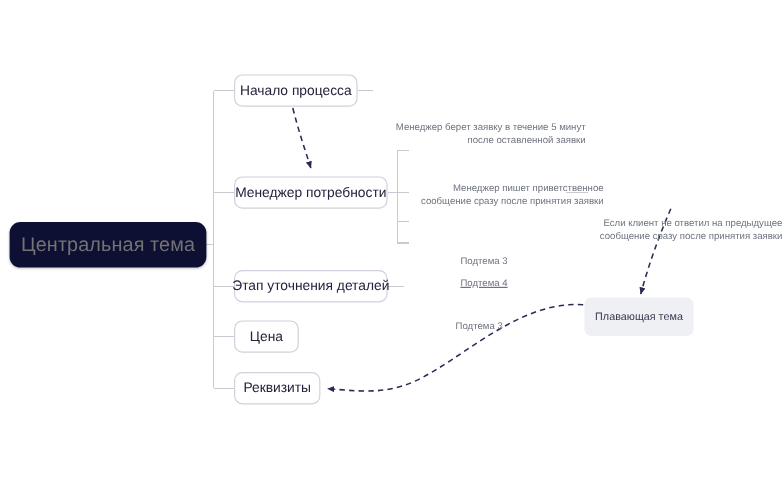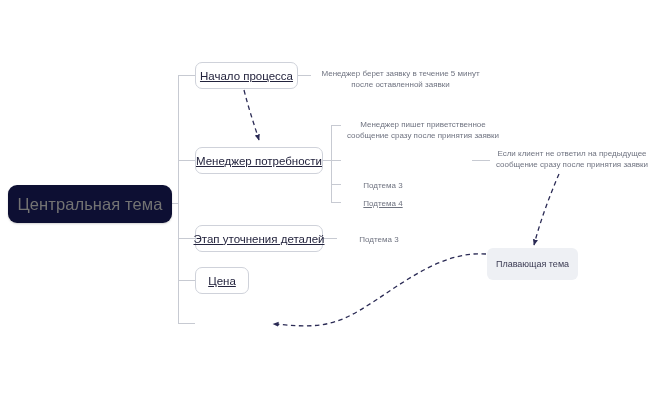--- a/index.html
+++ b/index.html
@@ -42,35 +42,35 @@
     font-size: 16.5px;
     letter-spacing: .1px;
     box-shadow: 0 1px 2px rgba(0,0,0,.18);
   }
   .node-branch {
     background: #ffffff;
     color: #23233d;
     border: 1px solid #cfd2da;
     border-radius: 7px;
     font-size: 11.5px;
-    text-decoration: underline;
   }
   .node-float {
     background: #eef0f4;
     color: #3a3a52;
     border-radius: 6px;
     font-size: 9px;
   }
   .leaf {
     position: absolute;
     color: #6f7380;
     font-size: 8px;
     line-height: 11px;
     white-space: pre-line;
-    text-align: center;
+    text-align: right;
+    margin-top: 32px;
   }
   .leaf-sm {
     font-size: 8px;
   }
 </style>
 </head>
 <body>
 
 <div id="canvas">
 
@@ -133,20 +133,23 @@
   </div>
 
   <div class="node node-branch" style="left:195px; top:225px; width:128px; height:27px;">
     <span>Этап уточнения деталей</span>
   </div>
 
   <div class="node node-branch" style="left:195px; top:267px; width:54px; height:27px;">
     <span>Цена</span>
   </div>
 
+  <div class="node node-branch" style="left:195px; top:310px; width:72px; height:27px;">
+    <span>Реквизиты</span>
+  </div>
 
   <div class="node node-float" style="left:487px; top:248px; width:91px; height:32px;">
     <span>Плавающая тема</span>
   </div>
 
   <div class="leaf" style="left:313px; top:68px; width:175px;">Менеджер берет заявку в течение 5 минут
 после оставленной заявки</div>
 
   <div class="leaf" style="left:343px; top:119px; width:160px;">Менеджер пишет приветственное
 сообщение сразу после принятия заявки</div>

